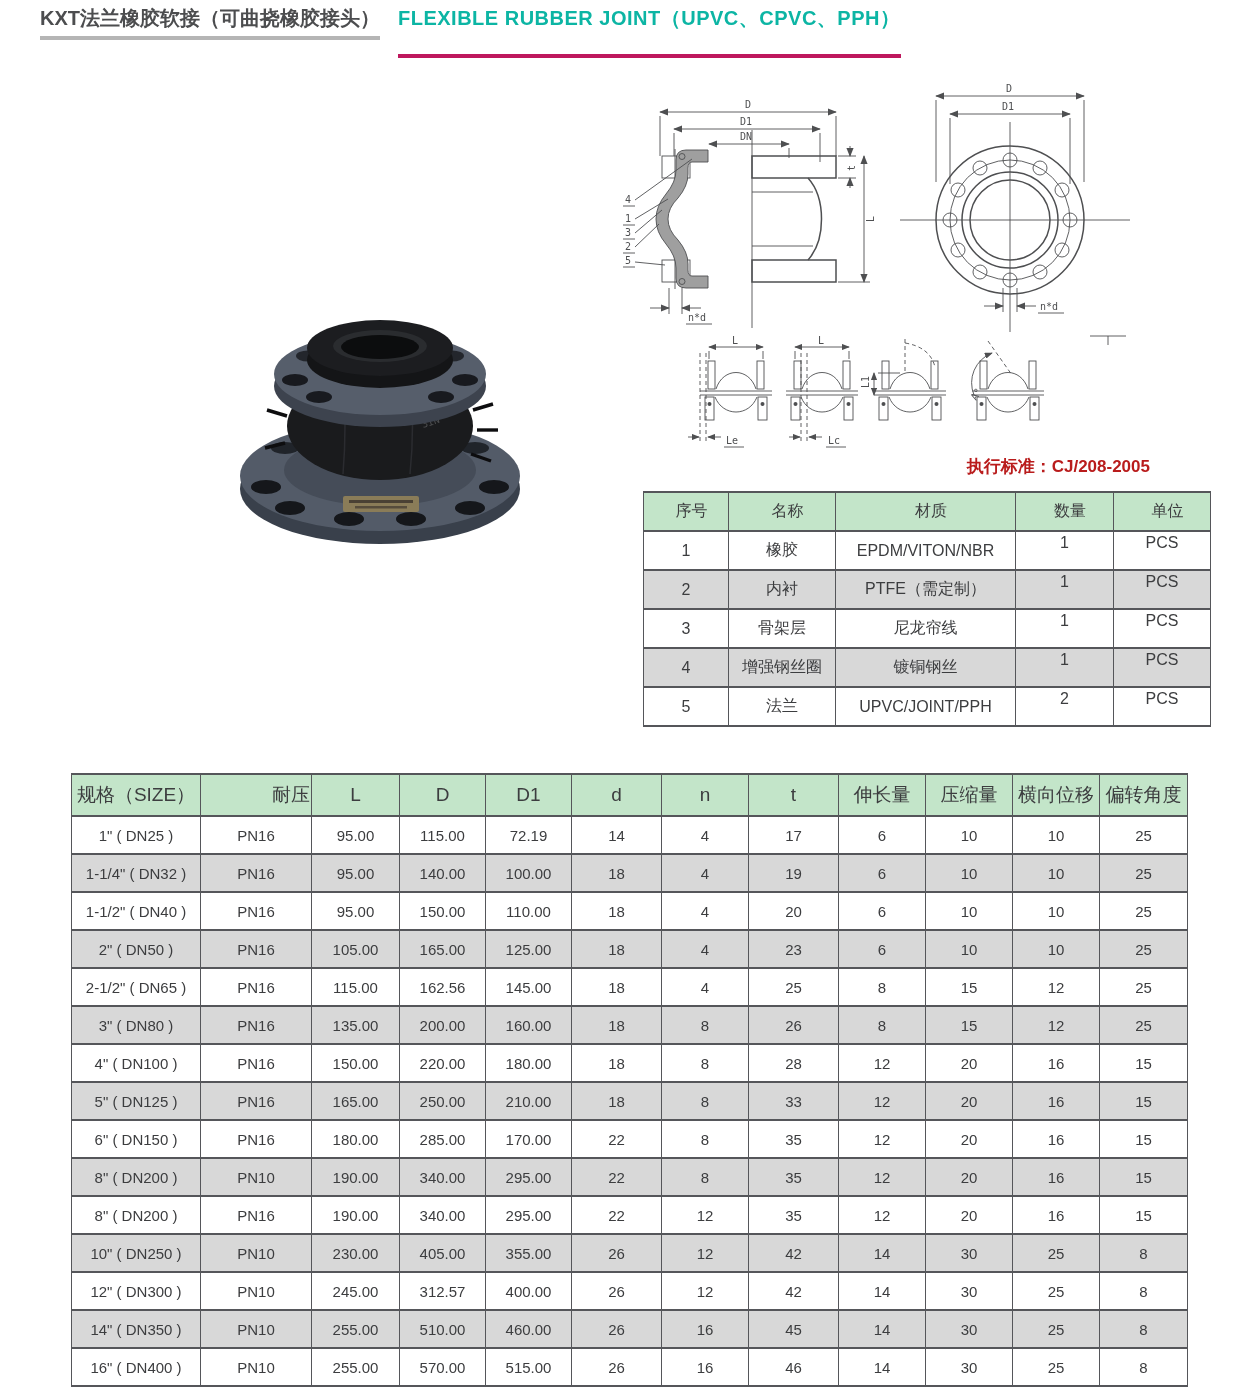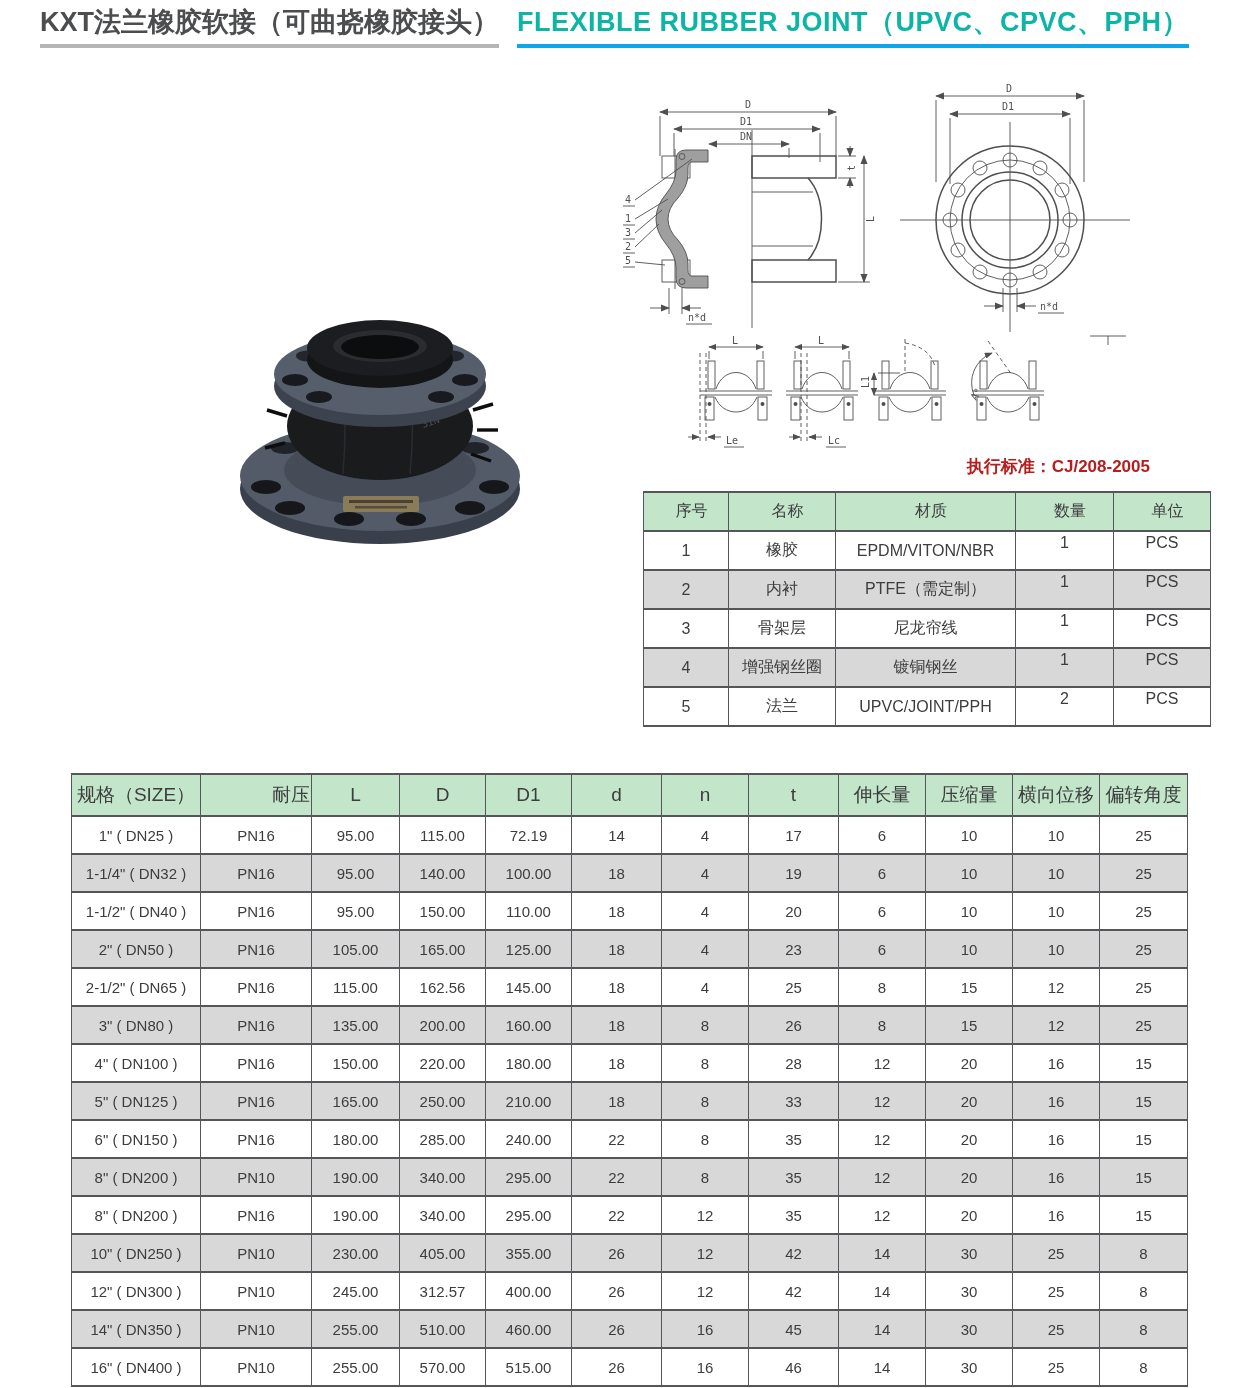--- a/index.html
+++ b/index.html
@@ -2,23 +2,23 @@
 <html><head>
 <meta charset="utf-8">
 <style>
   html,body{margin:0;padding:0;background:#ffffff;}
   #page{
     position:relative;width:1242px;height:1388px;background:#ffffff;overflow:hidden;
     font-family:"Liberation Sans","DejaVu Sans",sans-serif;color:#3c3d3f;
   }
   
   .title{position:absolute;left:40px;top:6px;display:flex;gap:18px;align-items:flex-start;
-         font-size:27px;font-weight:bold;line-height:1.2;white-space:nowrap;}
+         font-size:20px;font-weight:bold;line-height:1.2;white-space:nowrap;}
   .title .cn{color:#4c4d4f;border-bottom:4px solid #b5b5b5;padding-bottom:6px;}
-  .title .en{color:#0cb5a4;border-bottom:4px solid #0ea5e9;padding-bottom:6px;letter-spacing:.5px;}
+  .title .en{color:#0cb5a4;border-bottom:4px solid #be185d;padding-bottom:24px;letter-spacing:.5px;}
   
   .standard{position:absolute;top:455px;left:0;width:1150px;text-align:right;
             font-size:17px;font-weight:600;color:#b91c1c;}
   
   table{border-collapse:collapse;table-layout:fixed;}
   th,td{border:1px solid #55565a;border-top-width:2px;border-bottom-width:2px;
         text-align:center;vertical-align:middle;font-weight:normal;
         overflow:hidden;white-space:nowrap;}
   th{background:#c3e5c9;}
   tr.alt td{background:#d8d8d8;}
@@ -496,21 +496,21 @@
             <td>12</td>
             <td>20</td>
             <td>16</td>
             <td>15</td>
           </tr>
           <tr>
             <td>6" ( DN150 )</td>
             <td>PN16</td>
             <td>180.00</td>
             <td>285.00</td>
-            <td>240.00</td>
+            <td>170.00</td>
             <td>22</td>
             <td>8</td>
             <td>35</td>
             <td>12</td>
             <td>20</td>
             <td>16</td>
             <td>15</td>
           </tr>
           <tr class="alt">
             <td>8" ( DN200 )</td>

